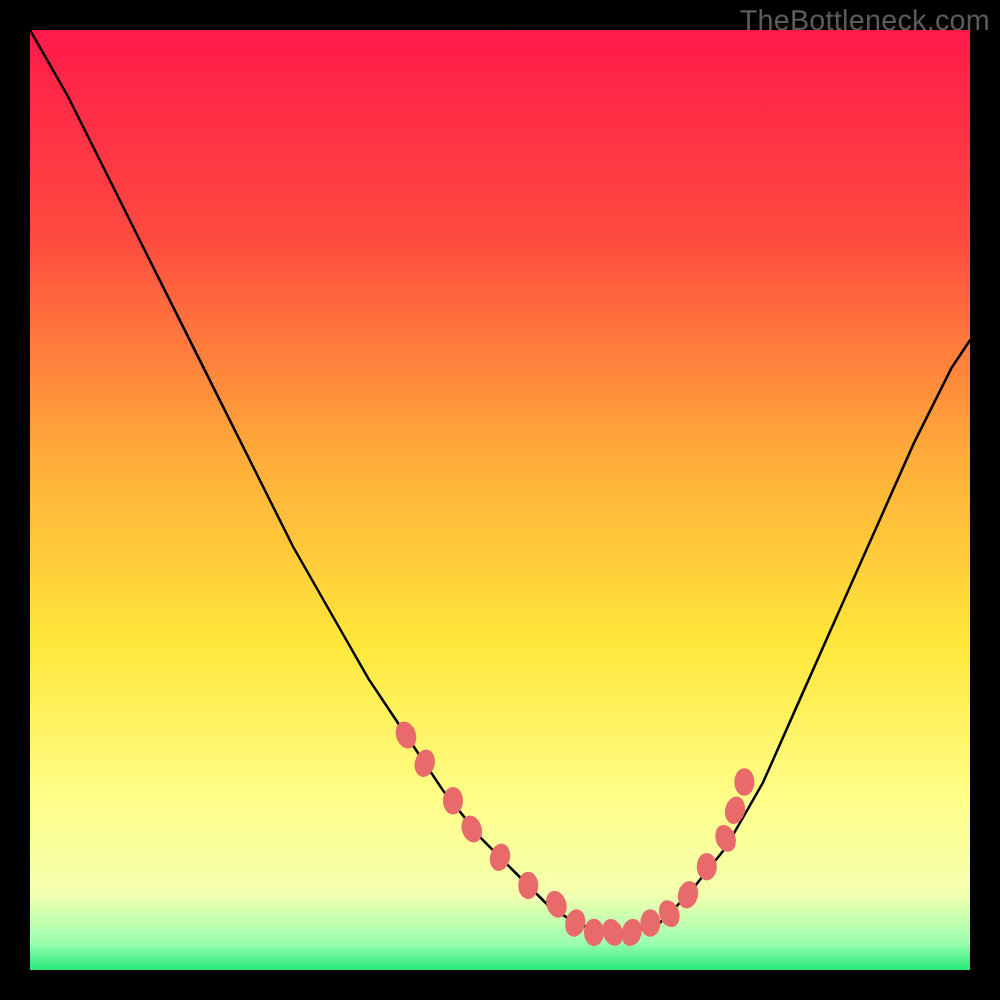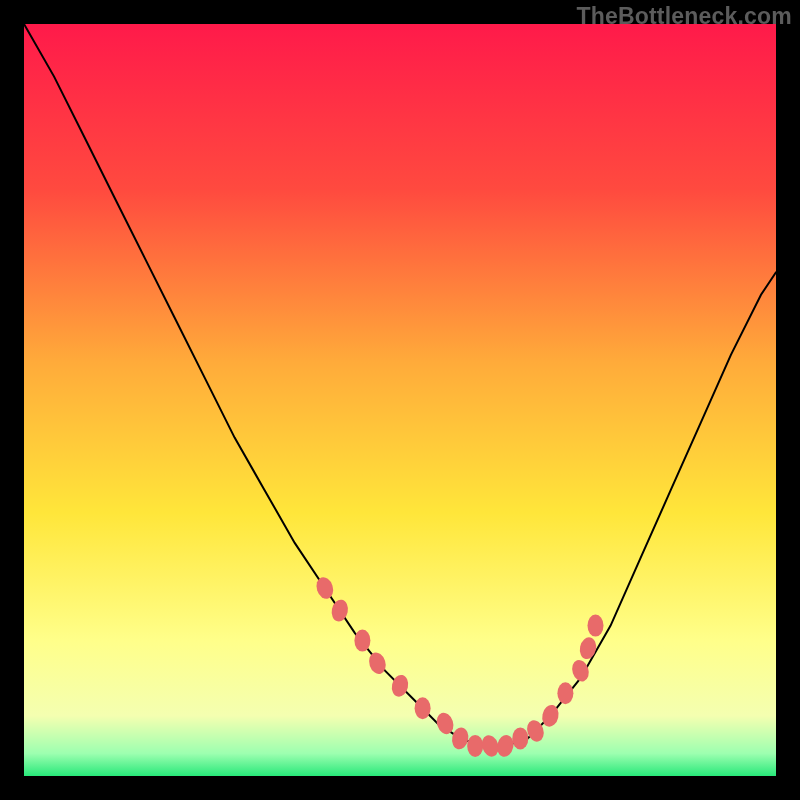--- a/index.html
+++ b/index.html
@@ -25,21 +25,21 @@
     top: 0;
     width: 752px;
     height: 752px;
   }
   .watermark {
     position: absolute;
     top: 3px;
     right: 8px;
     color: #5c5c5c;
     font-size: 23px;
-    font-weight: 700;
+    font-weight: 400;
     letter-spacing: 0.2px;
     z-index: 10;
   }
   svg {
     display: block;
   }
 </style>
 </head>
 <body>
 

